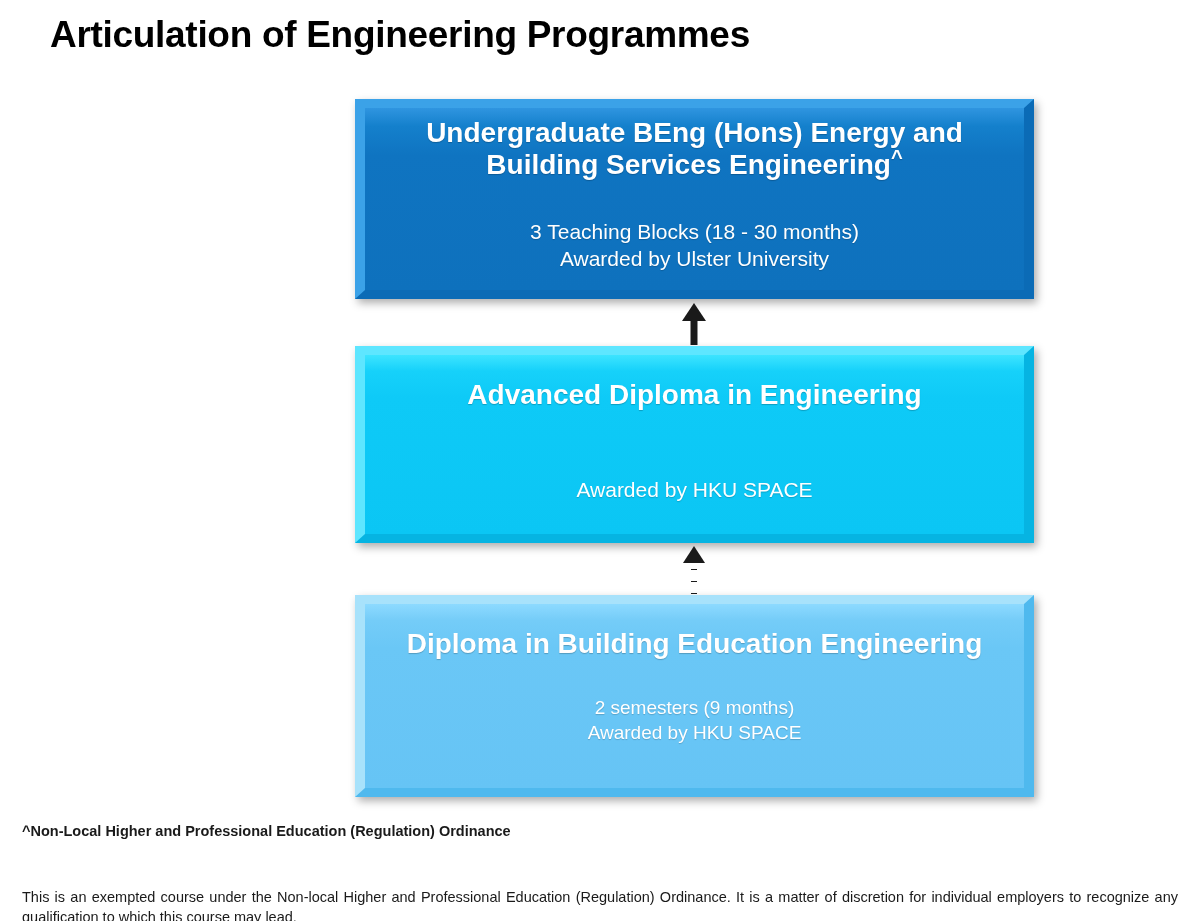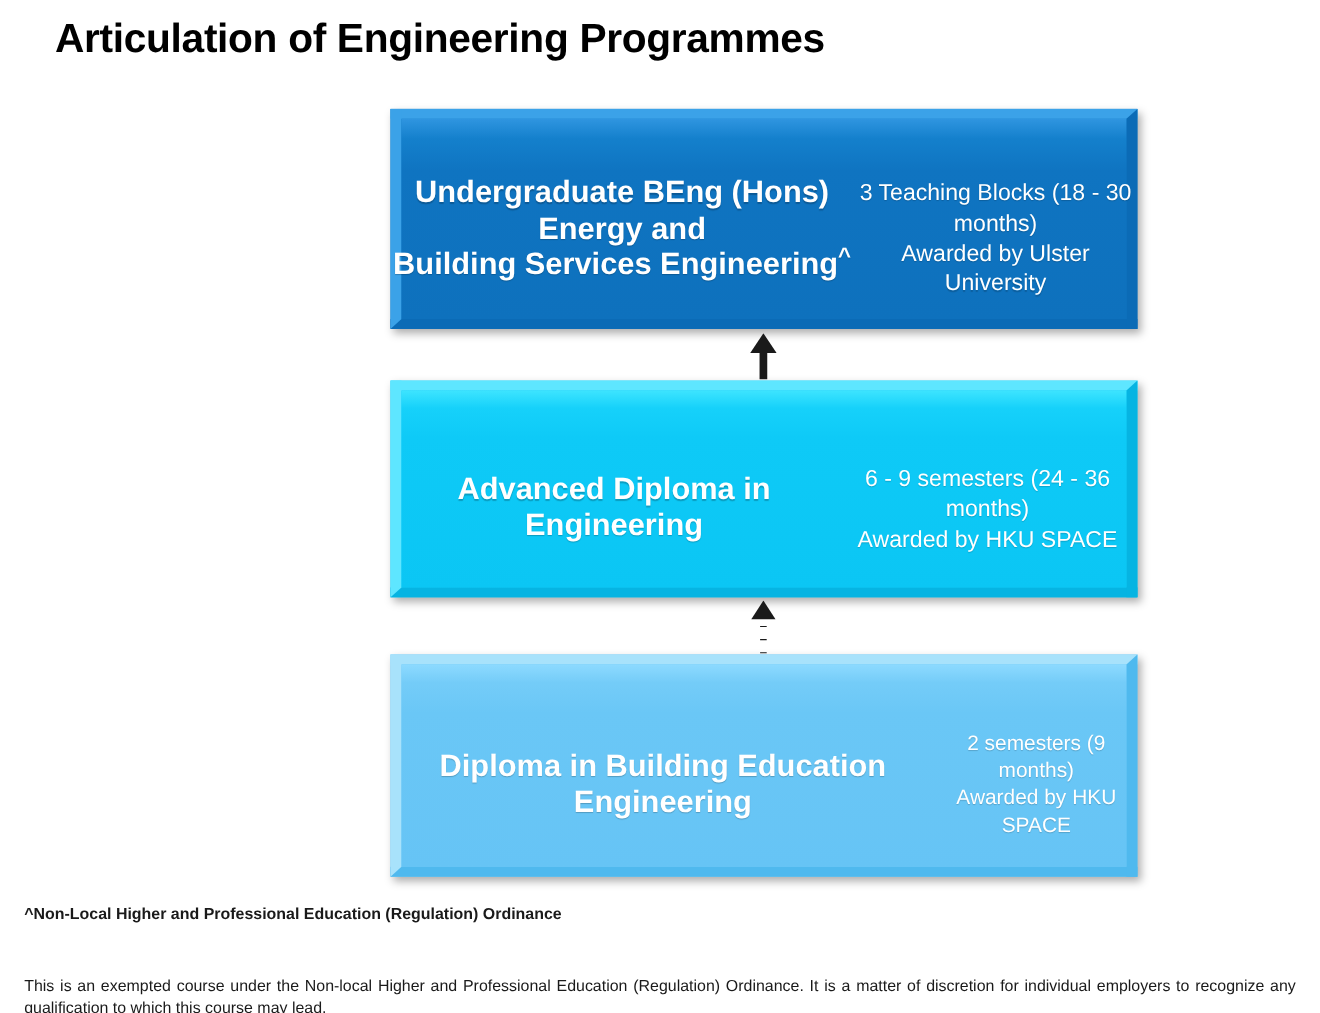--- a/index.html
+++ b/index.html
@@ -55,21 +55,21 @@
     position: absolute;
     inset: 9px 10px 9px 10px;
     z-index: 1;
   }
   .box-content {
     position: relative;
     z-index: 2;
     width: 100%;
     height: 100%;
     display: flex;
-    flex-direction: row;
+    flex-direction: column;
     align-items: center;
     justify-content: flex-start;
   }
   .box-title {
     font-weight: bold;
     line-height: 1.16;
     text-shadow: 0 1px 1px rgba(0,0,0,0.22);
   }
   .box-sub {
     font-weight: normal;
@@ -179,21 +179,21 @@
     <polygon points="22,0 34,18 10,18" fill="#1a1a1a"></polygon>
   </svg>
 </div>
 
 <div class="flow-box" id="box-advdip">
   <div class="bevel"></div>
   <div class="face"></div>
   <div class="box-content">
     <div class="box-title">Advanced Diploma in Engineering</div>
     <div class="box-sub">
-      <span>6 - 9 semesters (24 - 36 months)</span><br>
+      <br>
       <span>Awarded by HKU SPACE</span>
     </div>
   </div>
 </div>
 
 <div class="connector" id="connector-dotted">
   <svg width="44" height="48" viewBox="0 0 44 48" xmlns="http://www.w3.org/2000/svg">
     <line x1="22" y1="48" x2="22" y2="19" stroke="#1a1a1a" stroke-width="6" stroke-dasharray="1 11" stroke-linecap="butt"></line>
     <polygon points="22,0 33,17 11,17" fill="#1a1a1a"></polygon>
   </svg>

